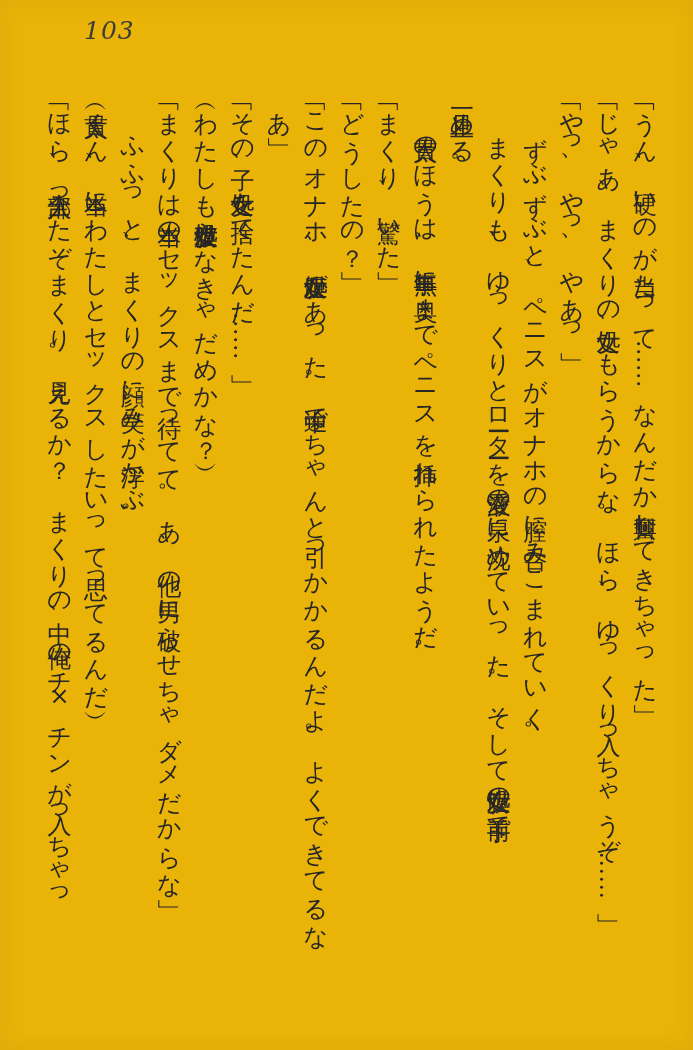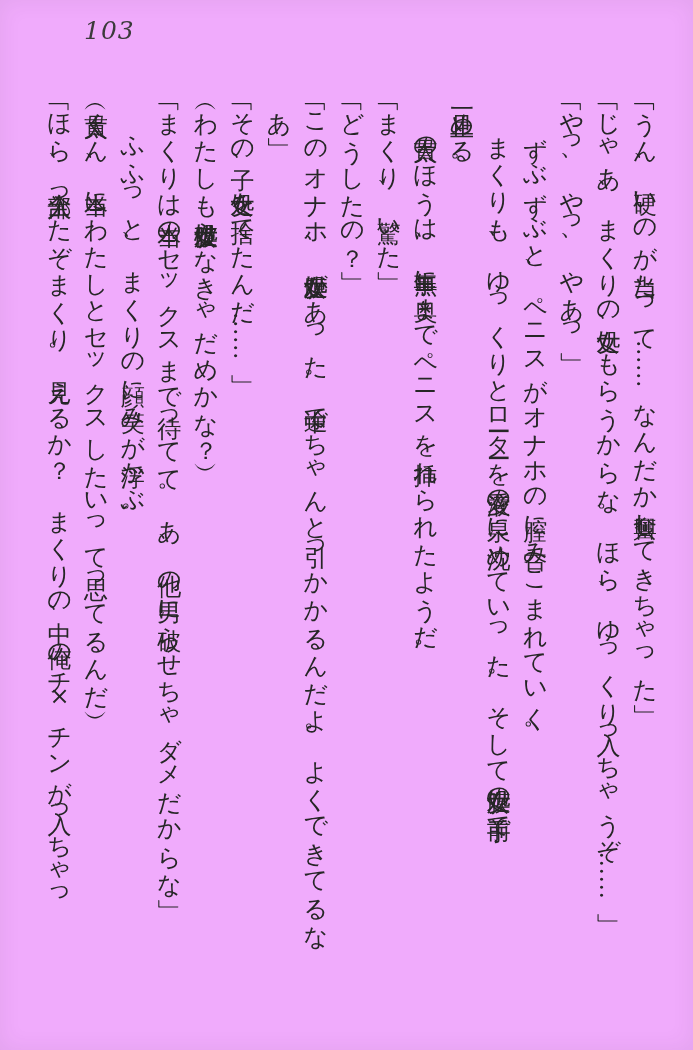--- a/index.html
+++ b/index.html
@@ -6,21 +6,21 @@
     margin: 0;
     padding: 0;
     width: 693px;
     height: 1050px;
     overflow: hidden;
   }
   .page {
     position: relative;
     width: 693px;
     height: 1050px;
-    background: #f0abfc;
+    background: #eab308;
     box-shadow: inset 0 0 22px rgba(60,60,55,0.08);
     font-family: "DejaVu Serif", "Liberation Serif", serif;
   }
   .page-number {
     position: absolute;
     top: 16px;
     left: 84px;
     font-size: 25px;
     font-style: italic;
     letter-spacing: 1px;

